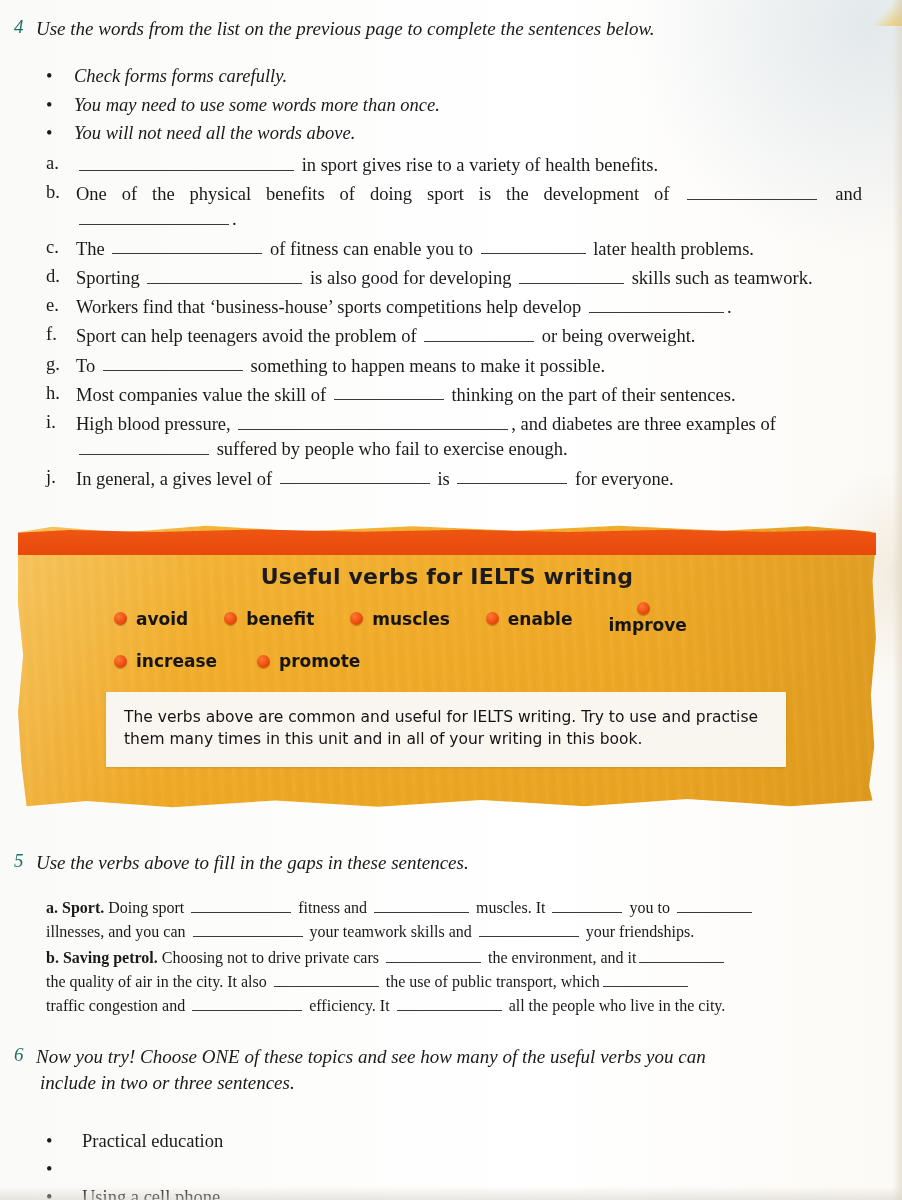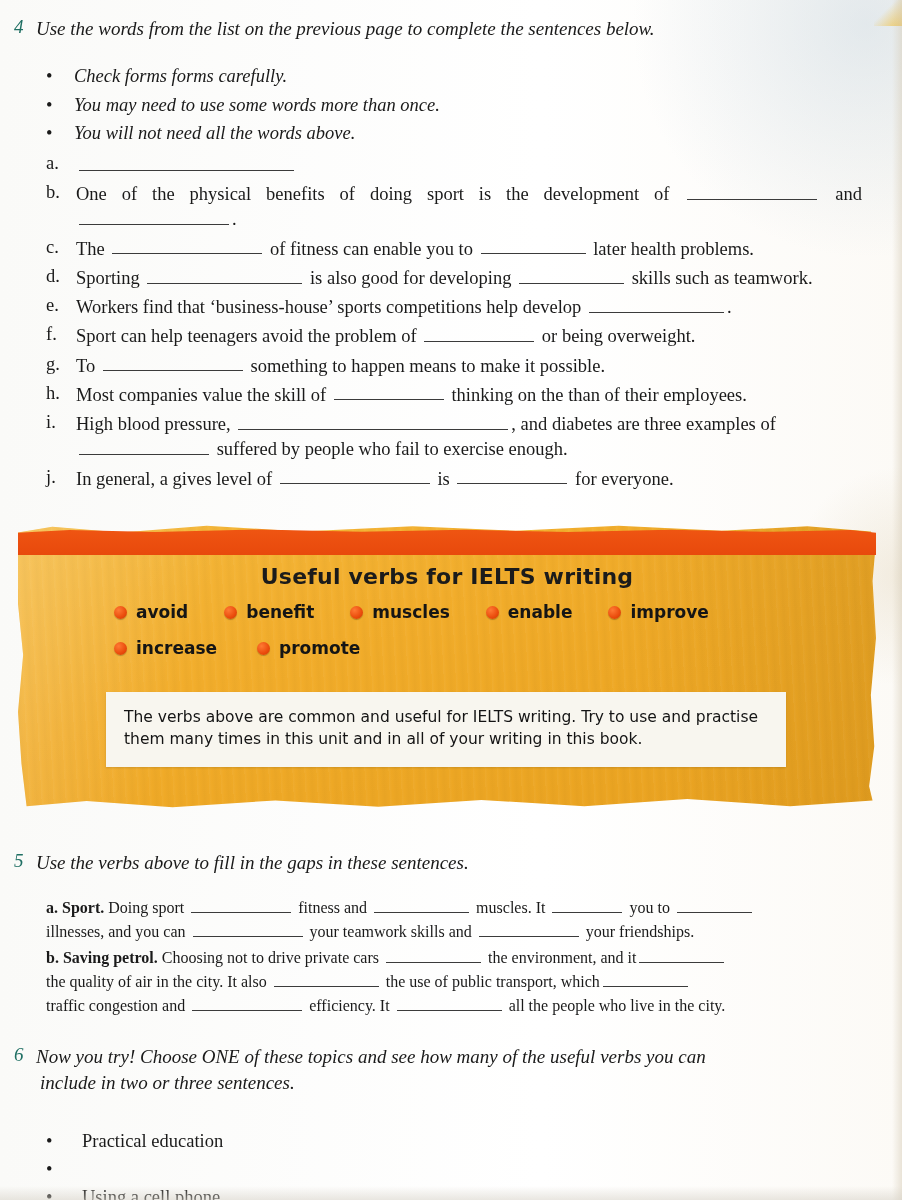--- a/index.html
+++ b/index.html
@@ -256,21 +256,21 @@
       <div class="dot">•</div>
       <div>You will not need all the words above.</div>
     </div>
   </div>
 
   <div class="items" style="top:152px;">
 
     <div class="item">
       <div class="lt">a.</div>
       <div class="tx">
-        <span class="blank" style="width:215px;"></span>
+        <span class="blank" style="width:215px;"></span><span> in sport gives rise to a variety of health benefits.</span>
       </div>
     </div>
 
     <div class="item" style="margin-bottom:0;">
       <div class="lt">b.</div>
       <div class="tx just">
         <span>One of the physical benefits of doing sport is the development of </span><span class="blank" style="width:130px;"></span><span> and</span>
       </div>
     </div>
     <div class="item">
@@ -311,21 +311,21 @@
     <div class="item">
       <div class="lt">g.</div>
       <div class="tx">
         <span>To </span><span class="blank" style="width:140px;"></span><span> something to happen means to make it possible.</span>
       </div>
     </div>
 
     <div class="item">
       <div class="lt">h.</div>
       <div class="tx">
-        <span>Most companies value the skill of </span><span class="blank" style="width:110px;"></span><span> thinking on the than of their employees.</span>
+        <span>Most companies value the skill of </span><span class="blank" style="width:110px;"></span><span> thinking on the part of their sentences.</span>
       </div>
     </div>
 
     <div class="item" style="margin-bottom:0;">
       <div class="lt">i.</div>
       <div class="tx">
         <span>High blood pressure, </span><span class="blank" style="width:270px;"></span><span>, and diabetes are three examples of</span>
       </div>
     </div>
     <div class="item">
@@ -361,21 +361,21 @@
           <span>benefit</span>
         </div>
         <div class="verb">
           <span class="bdot"></span>
           <span>muscles</span>
         </div>
         <div class="verb">
           <span class="bdot"></span>
           <span>enable</span>
         </div>
-        <div class="verb" style="margin-right:0;">
+        <div class="verb" style="margin-right:0;flex-direction:column;">
           <span class="bdot"></span>
           <span>improve</span>
         </div>
       </div>
       <div class="verb-row">
         <div class="verb" style="margin-right:40px;">
           <span class="bdot"></span>
           <span>increase</span>
         </div>
         <div class="verb">

